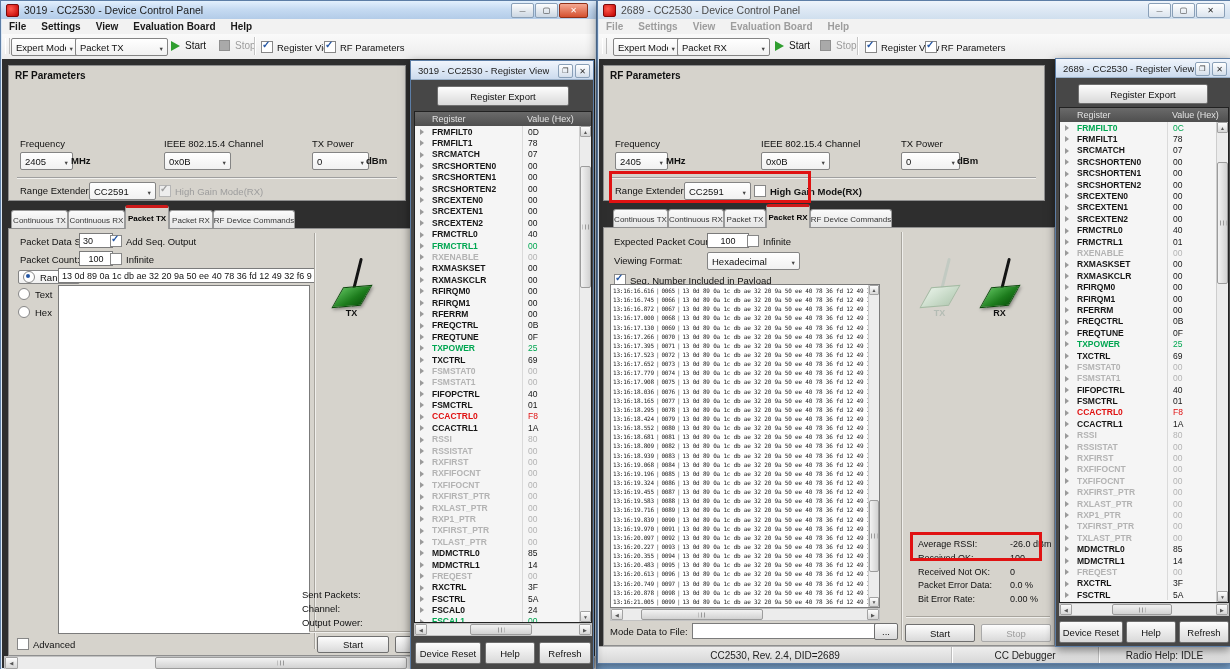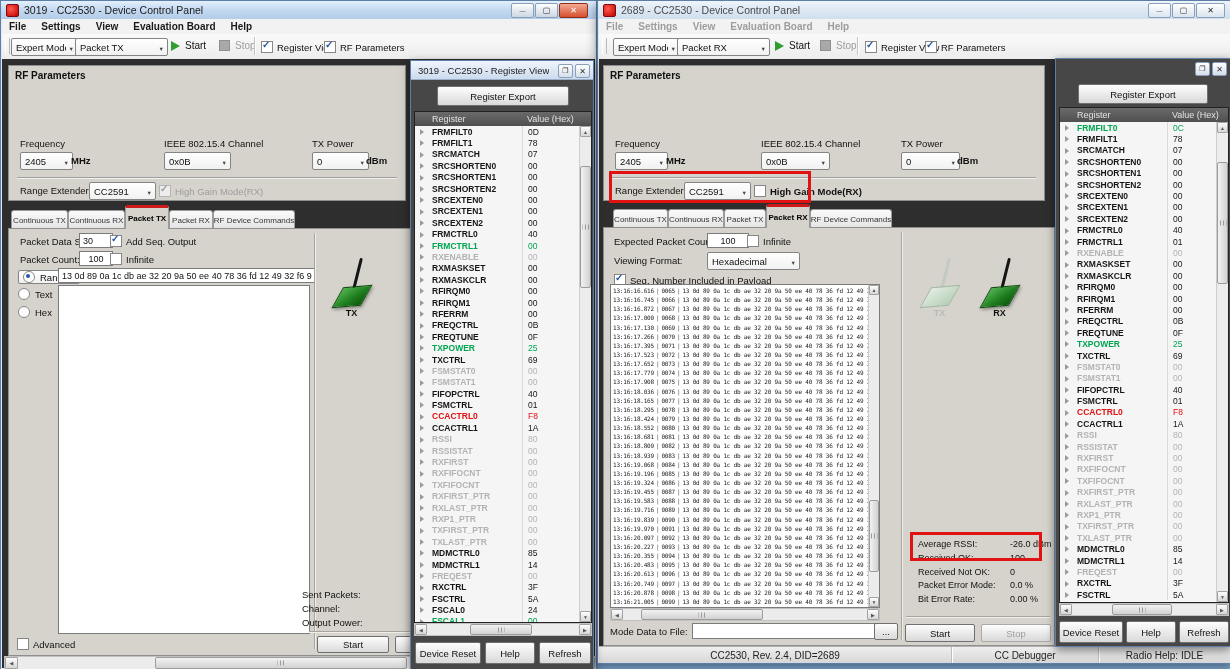--- a/index.html
+++ b/index.html
@@ -809,21 +809,21 @@
         </div>
         <div class="stat-row">
           <span class="stat-l">Received OK:</span>
           <span class="stat-v">100</span>
         </div>
         <div class="stat-row">
           <span class="stat-l">Received Not OK:</span>
           <span class="stat-v">0</span>
         </div>
         <div class="stat-row">
-          <span class="stat-l">Packet Error Mode:</span>
+          <span class="stat-l">Packet Error Data:</span>
           <span class="stat-v">0.0 %</span>
         </div>
         <div class="stat-row">
           <span class="stat-l">Bit Error Rate:</span>
           <span class="stat-v">0.00 %</span>
         </div>
       </div>
     <div class="ann" style="left:306px;top:304px;width:126px;height:23px"></div>
 
     <span class="hgroove" style="left:302px;top:388px;width:144px"></span>
@@ -836,20 +836,23 @@
   </div>
 
   <div class="statusbar" style="left:1px;right:1px;top:645px;height:16px">
     <span class="sb-pane" style="width:352px">CC2530, Rev. 2.4, DID=2689</span>
     <span class="sb-pane" style="width:146px">CC Debugger</span>
     <span class="sb-pane" style="flex:1;border-right:none;box-shadow:none">Radio Help: IDLE</span>
   </div>
 </div>
 
 <div class="rv" style="left:1055px;top:58px;width:174px;height:587px">
+  <div class="rv-title">
+    <span class="nw">2689 - CC2530 - Register View</span>
+  </div>
   <div class="rv-btns">
     <span class="rv-b g-float"></span>
     <span class="rv-b g-close"></span>
   </div>
   <span class="btn" style="left:22px;top:25px;width:128px;height:18px">
       <span>Register Export</span>
     </span>
 
   <div class="rv-table" style="left:3px;top:48px;width:168px;height:494px">
     <div class="rv-head">

